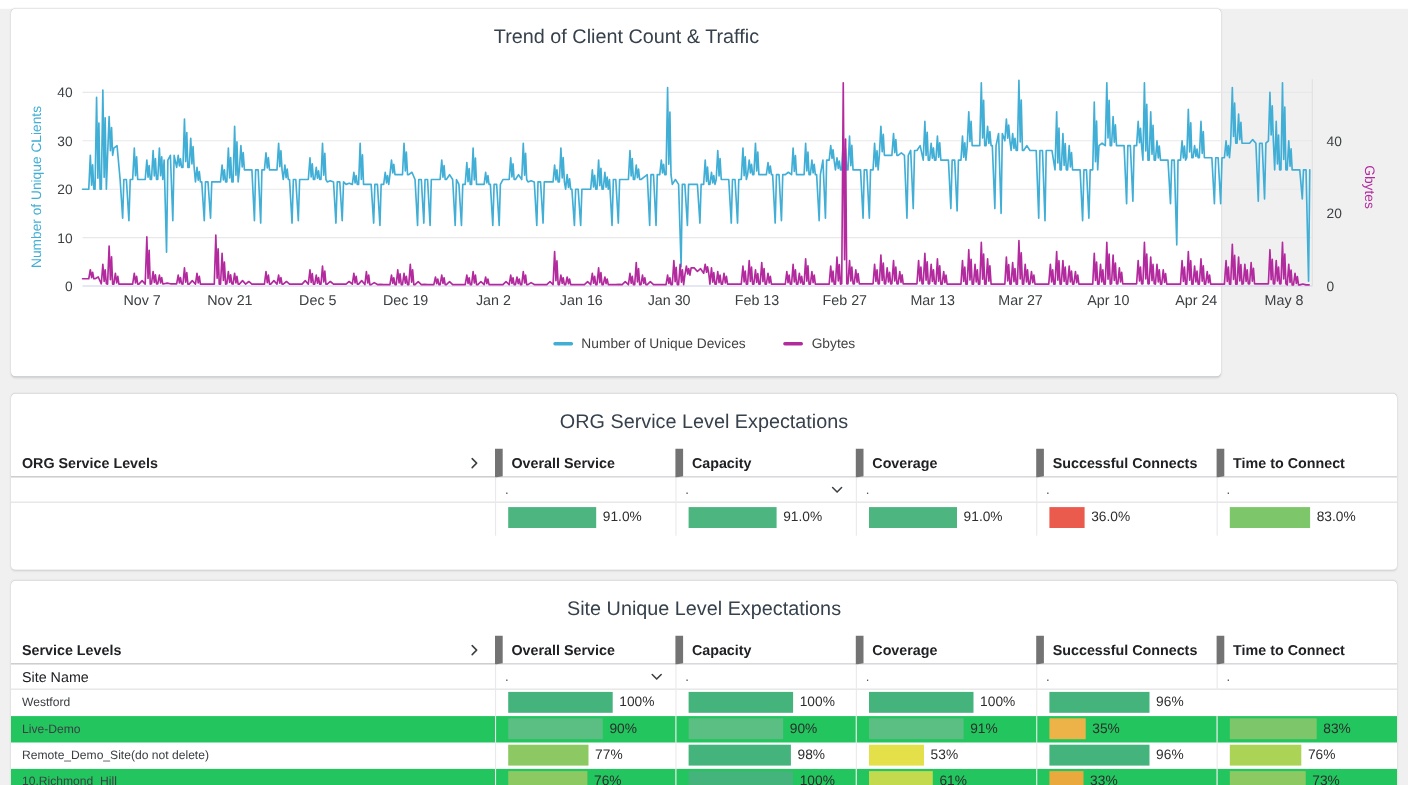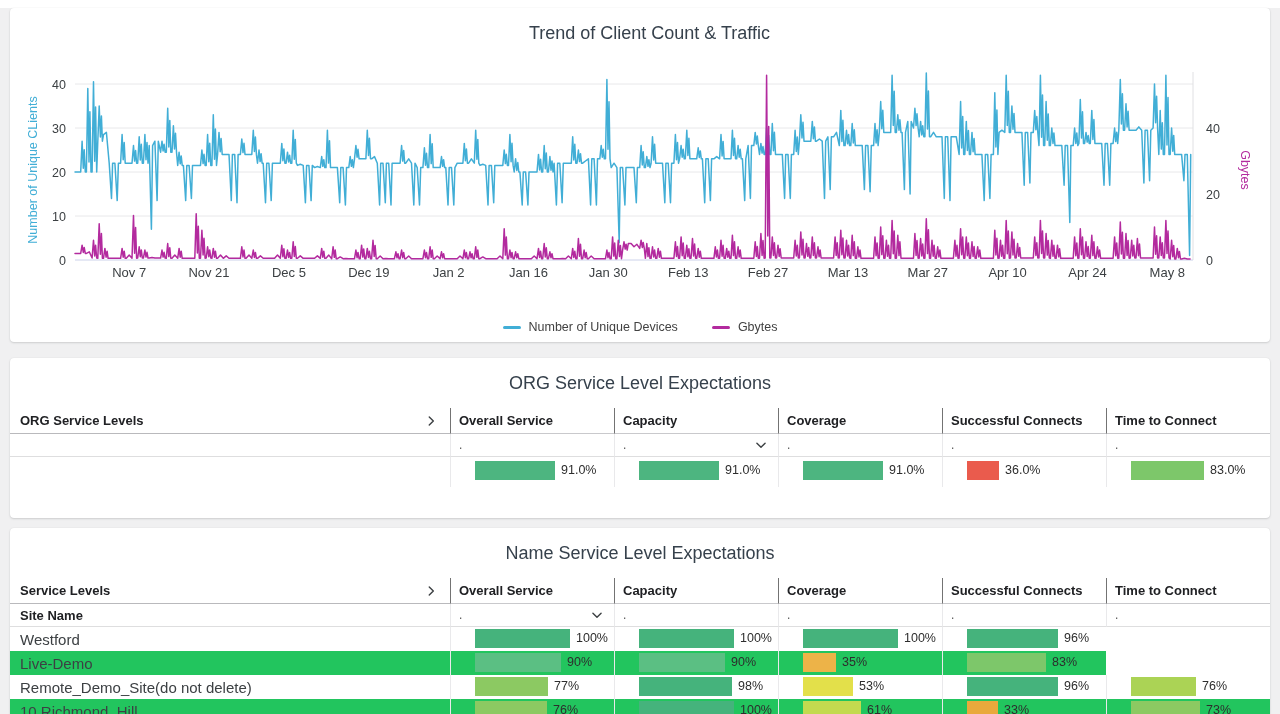--- a/index.html
+++ b/index.html
@@ -1,44 +1,44 @@
 <!DOCTYPE html>
 <html><head>
 <meta charset="utf-8">
 <style>
   * { margin:0; padding:0; box-sizing:border-box; }
   html,body { width:1280px; height:714px; overflow:hidden; background:#f0f0f1;
     font-family:"Liberation Sans", sans-serif; color:#3c4043; }
   .top-strip { position:absolute; left:0; top:0; width:1280px; height:8px; background:#ffffff; }
   .card { position:absolute; background:#fff; border-radius:4px;
     box-shadow:0 1px 2px rgba(60,64,67,.18), 0 0 1px rgba(60,64,67,.12); }
-  #chart-card { left:10px; top:8px;  width:1260px; height:334px;padding-left:19px; }
+  #chart-card { left:10px; top:8px;  width:1100px; height:334px;padding-left:19px; }
   #org-card   { left:10px; top:358px; width:1260px; height:160px; }
   #site-card  { left:10px; top:528px; width:1260px; height:200px; }
   .card-title { padding-top:15px; height:38px; text-align:center; font-size:18px; color:#36414c; }
   
   #trend-svg { position:absolute; left:0; top:52px; width:1260px; height:232px; }
   .axis-title { position:absolute; font-size:12.5px; white-space:nowrap; }
   #left-axis-title  { left:-62px; top:155px; width:170px; text-align:center; transform:rotate(-90deg); }
   #right-axis-title { left:1205px; top:155px; width:60px; text-align:center; transform:rotate(90deg); }
-  #legend { position:absolute; left:0; top:312px; width:1260px; display:flex; justify-content:center; gap:34px; }
+  #legend { position:absolute; left:0; top:297px; width:1260px; display:flex; justify-content:center; gap:34px; }
   .legend-item { display:flex; align-items:center; gap:8px; font-size:12.5px; color:#424242; cursor:pointer; }
   .legend-swatch { width:18px; height:3px; border-radius:2px; display:inline-block; }
   
   .sla-grid { display:grid; grid-template-columns:440px repeat(5,164px); }
   .hdr-row { margin-top:12px; }
   .hdr-cell { height:26px; display:flex; align-items:center; font-size:13px; font-weight:bold; color:#202124;
-    padding-left:8px; border-bottom:1px solid #c9c9cc; border-left:1px solid #737373; cursor:pointer; }
+    padding-left:8px; border-bottom:1px solid #c9c9cc; border-left:7px solid #737373; cursor:pointer; }
   .hdr-cell.first { padding-left:10px; justify-content:space-between; padding-right:12px; border-left:none;
     border-bottom:1px solid #b9b9bc; }
   .flt-cell { height:23px; display:flex; align-items:center; justify-content:space-between; font-size:12px; color:#555;
     padding-left:8px; padding-right:10px; border-bottom:1px solid #dededf; border-left:1px solid #e9e9eb; cursor:pointer; }
-  .flt-cell.first { border-left:none; padding-left:10px; font-size:13px; font-weight:bold; color:#202124; cursor:default; }
-  .val-cell { display:flex; align-items:flex-start; padding-left:24px; border-left:1px solid #e9e9eb; }
-  .val-cell.first { border-left:none; padding-left:10px; font-size:15px; display:flex; align-items:center; }
+  .flt-cell.first { border-left:none; padding-left:10px; font-size:13px; font-weight:normal; color:#202124; cursor:default; }
+  .val-cell { display:flex; align-items:flex-start; padding-left:11px; border-left:1px solid #e9e9eb; }
+  .val-cell.first { border-left:none; padding-left:10px; font-size:11px; display:flex; align-items:center; }
   .bar { height:19px; margin-top:2px; flex:0 0 auto; }
   .bar-label { font-size:12.5px; color:#2d2d2d; margin-left:6px; line-height:23px; }
   .site-row { height:24px; }
   .site-row.alt > div { background:#22c55e; }
   .org-val-row > .val-cell { height:30px; padding-top:2px; }
   .chev { flex:0 0 auto; }
 </style>
 </head>
 <body>
 
@@ -157,21 +157,21 @@
         <span class="bar-label">36.0%</span>
       </div>
       <div class="val-cell">
         <div class="bar" style="width: 73px; background: rgb(125, 199, 106);"></div>
         <span class="bar-label">83.0%</span>
       </div>
     </div>
 </div>
 
 <div class="card" id="site-card">
-  <div class="card-title">Name Service Level Expectations</div>
+  <div class="card-title">Site Unique Level Expectations</div>
   <div class="sla-grid hdr-row" id="site-header-row">
       <div class="hdr-cell first">
         <span>Service Levels</span>
         <svg class="chev" width="14" height="14" viewBox="0 0 24 24">
           <polyline points="9,5 16,12 9,19" fill="none" stroke="#3c4043" stroke-width="2.4" stroke-linecap="round" stroke-linejoin="round"></polyline>
         </svg>
       </div>
       <div class="hdr-cell">
         <span>Overall Service</span>
       </div>
@@ -235,20 +235,24 @@
         <div class="val-cell first">Live-Demo</div>
         <div class="val-cell">
           <div class="bar" style="width: 86px; background: rgb(91, 191, 131);"></div>
           <span class="bar-label">90%</span>
         </div>
         <div class="val-cell">
           <div class="bar" style="width: 86px; background: rgb(91, 191, 131);"></div>
           <span class="bar-label">90%</span>
         </div>
         <div class="val-cell">
+          <div class="bar" style="width: 86px; background: rgb(91, 191, 131);"></div>
+          <span class="bar-label">91%</span>
+        </div>
+        <div class="val-cell">
           <div class="bar" style="width: 33px; background: rgb(237, 179, 72);"></div>
           <span class="bar-label">35%</span>
         </div>
         <div class="val-cell">
           <div class="bar" style="width: 79px; background: rgb(125, 199, 106);"></div>
           <span class="bar-label">83%</span>
         </div>
       </div>
       <div class="sla-grid site-row">
         <div class="val-cell first">Remote_Demo_Site(do not delete)</div>

